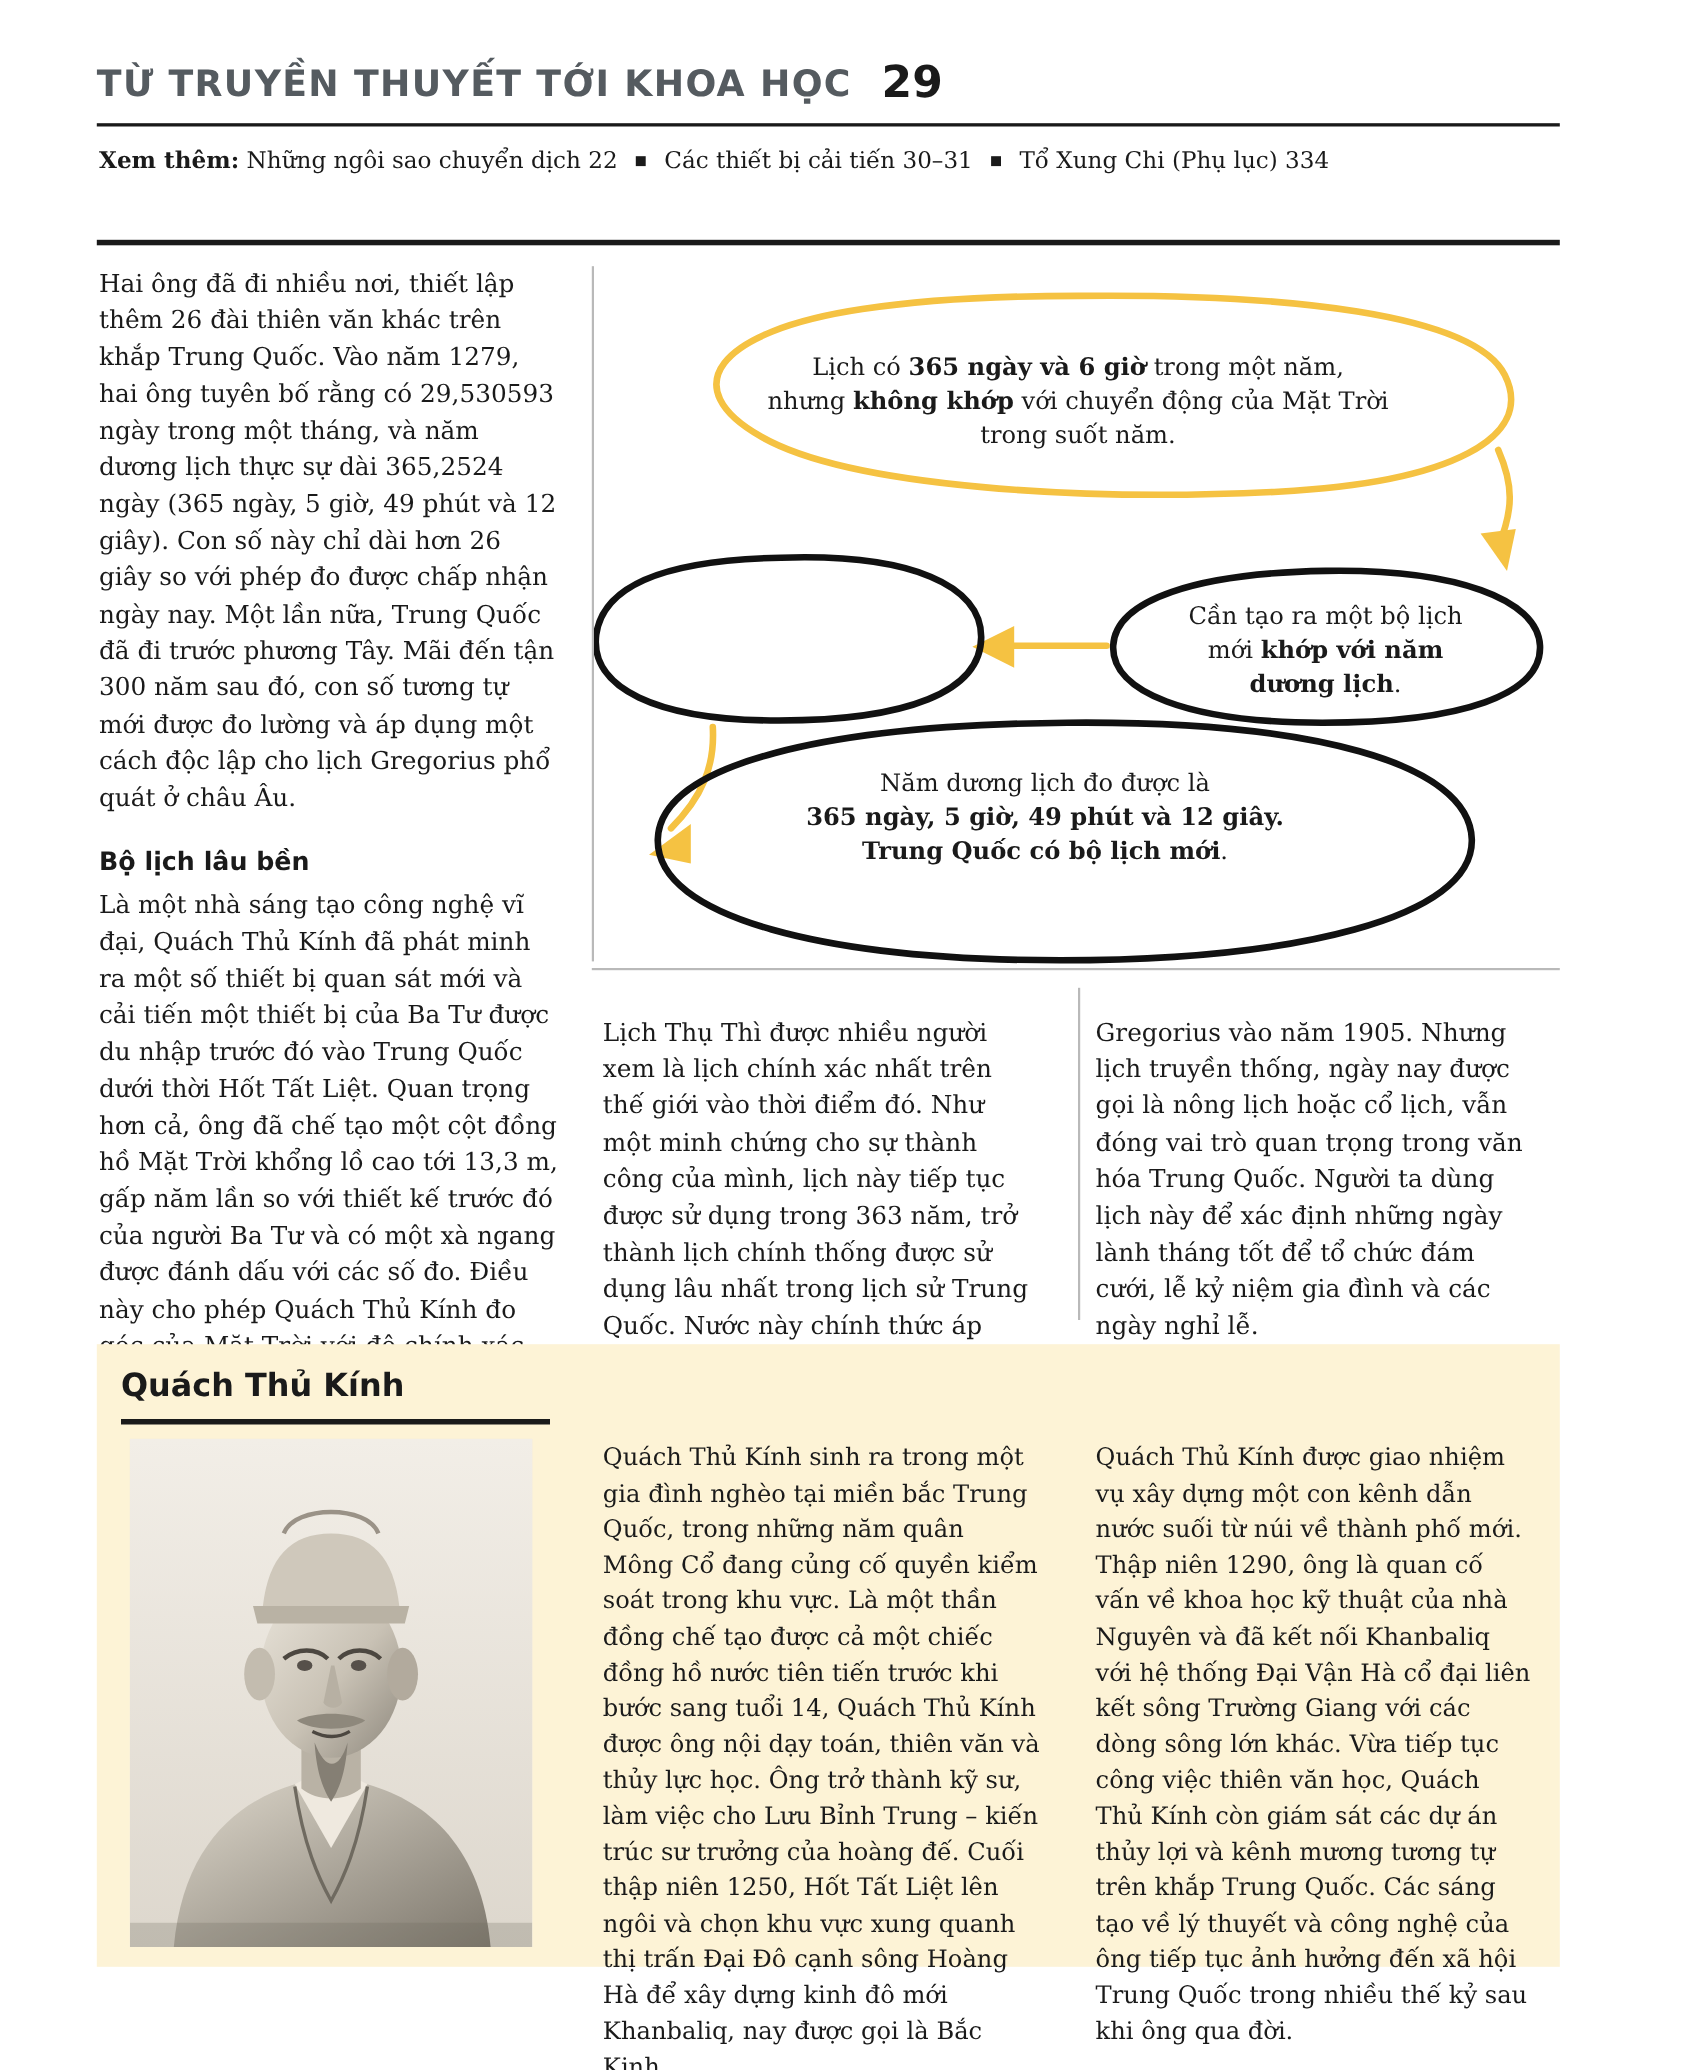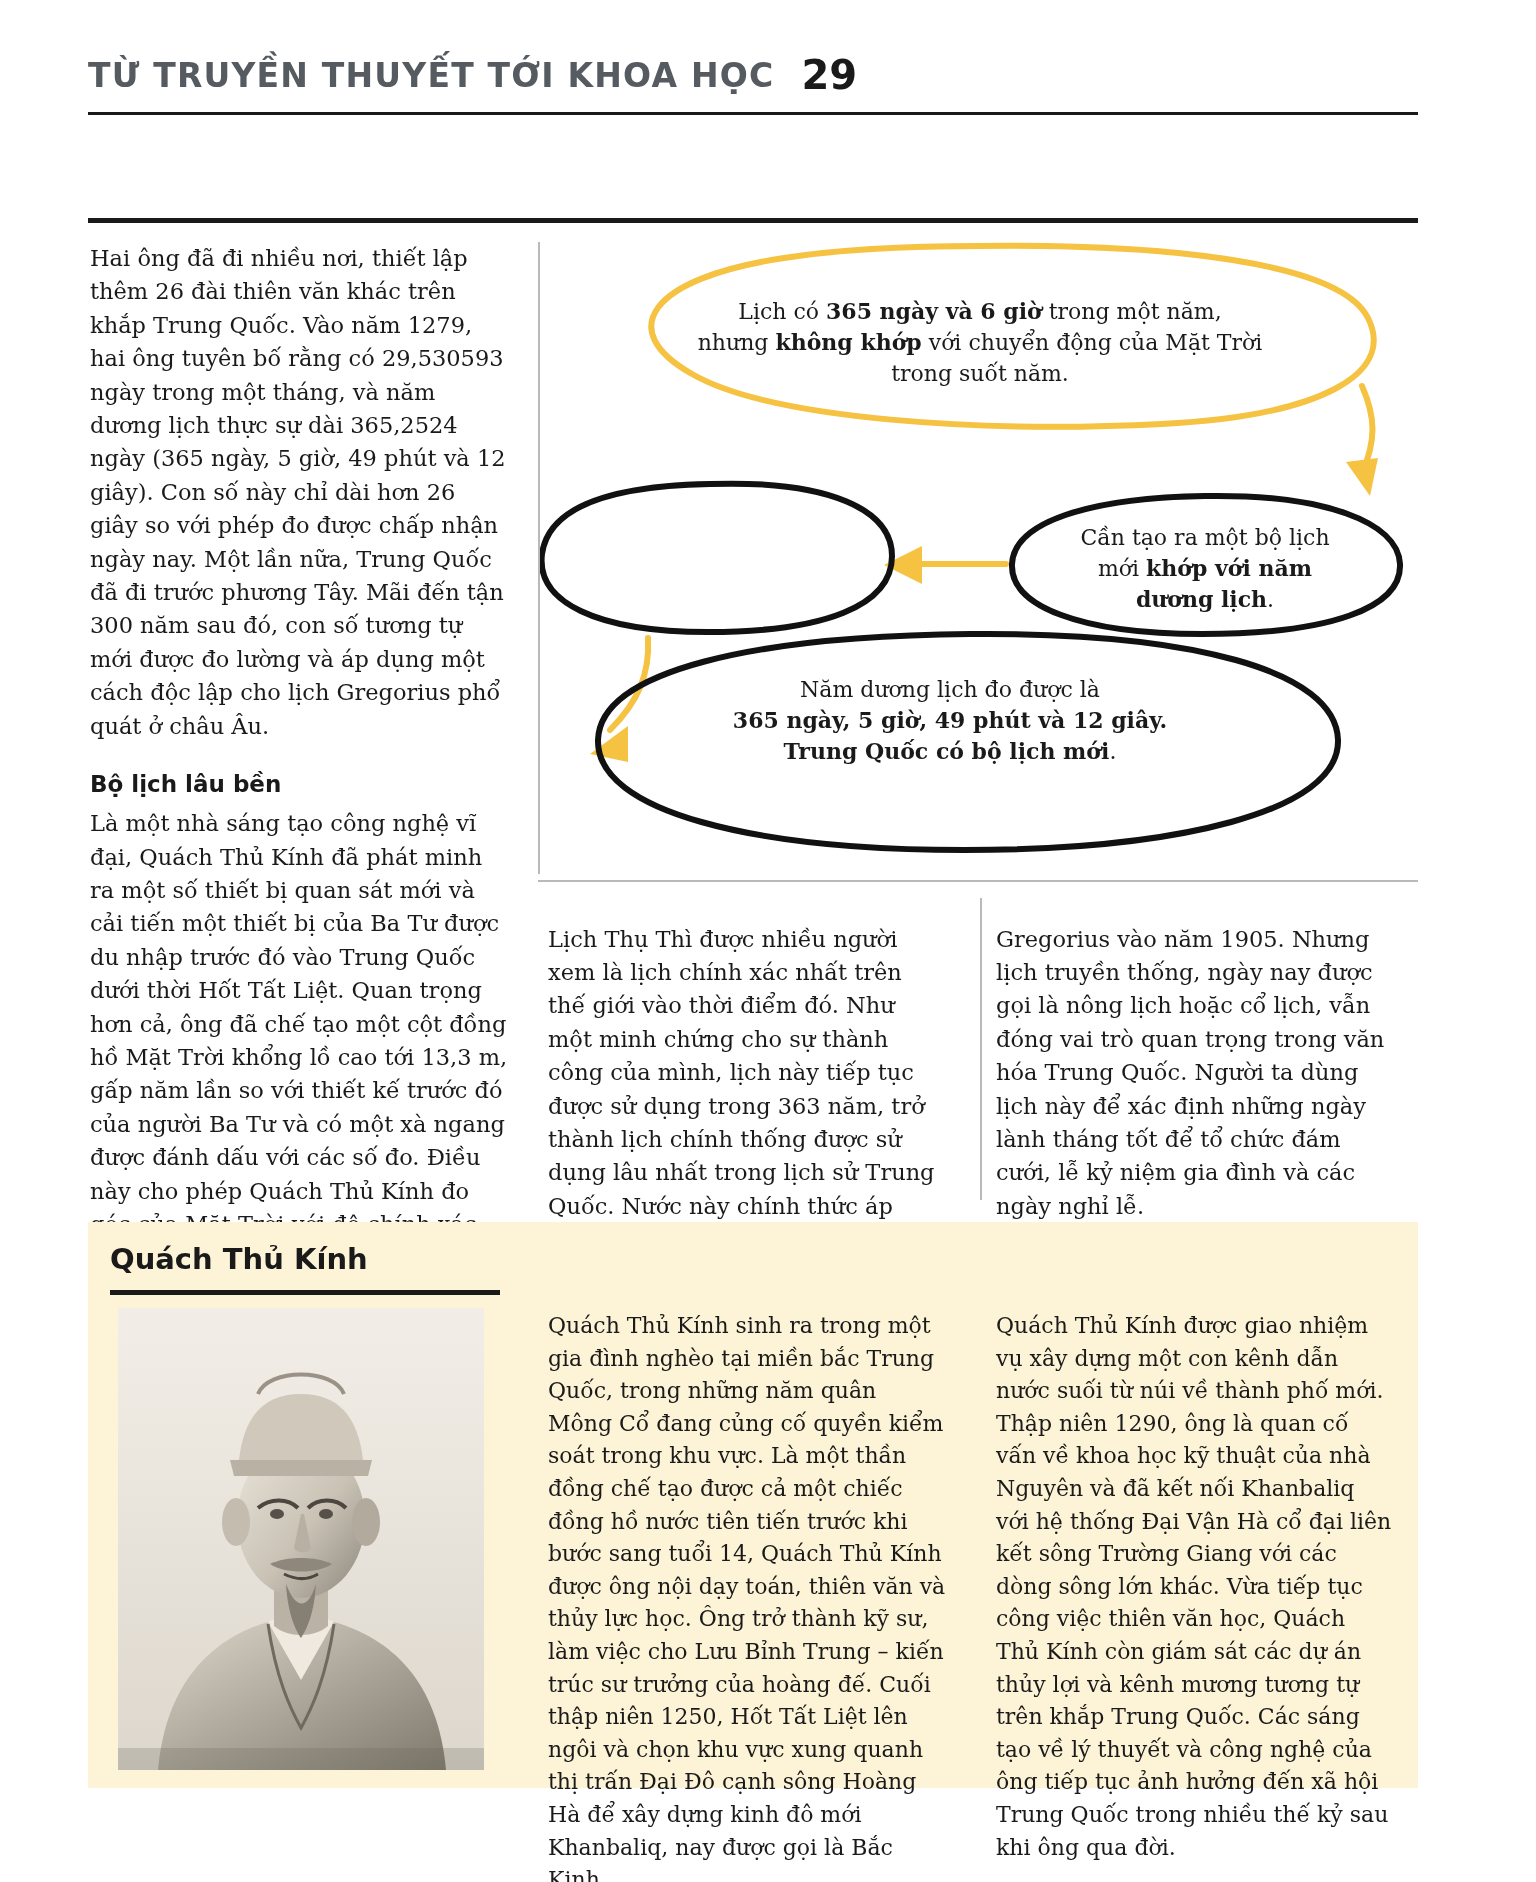--- a/index.html
+++ b/index.html
@@ -96,21 +96,21 @@
   }
   .vrule-2{
     position:absolute;
     left:980px;top:898px;width:2px;height:302px;
     background:#b9b9b9;
   }
 
   
   .diagram{
     position:absolute;
-    left:540px;top:234px;width:880px;height:630px;
+    left:540px;top:257px;width:880px;height:630px;
   }
   .diagram svg{position:absolute;left:0;top:0;}
   .bubble-text{
     position:absolute;
     text-align:center;
     font-size:22px;
     line-height:31px;
   }
   .bubble-text b{font-weight:bold;}
 
@@ -172,20 +172,28 @@
 <body>
 
 <div class="page">
 
   <div class="header">
     <span class="header-title">TỪ TRUYỀN THUYẾT TỚI KHOA HỌC</span>
     <span class="header-page">29</span>
   </div>
   <div class="rule-top"></div>
 
+  <div class="seealso">
+    <b>Xem thêm:</b>
+    <span>Những ngôi sao chuyển dịch 22</span>
+    <span class="sq"></span>
+    <span>Các thiết bị cải tiến 30–31</span>
+    <span class="sq"></span>
+    <span>Tổ Xung Chi (Phụ lục) 334</span>
+  </div>
   <div class="rule-thick"></div>
 
   <div class="col-left">
     <p>Hai ông đã đi nhiều nơi, thiết lập thêm 26 đài thiên văn khác trên khắp Trung Quốc. Vào năm 1279, hai ông tuyên bố rằng có 29,530593 ngày trong một tháng, và năm dương lịch thực sự dài 365,2524 ngày (365 ngày, 5 giờ, 49 phút và 12 giây). Con số này chỉ dài hơn 26 giây so với phép đo được chấp nhận ngày nay. Một lần nữa, Trung Quốc đã đi trước phương Tây. Mãi đến tận 300 năm sau đó, con số tương tự mới được đo lường và áp dụng một cách độc lập cho lịch Gregorius phổ quát ở châu Âu.</p>
     <div class="subhead">Bộ lịch lâu bền</div>
     <p>Là một nhà sáng tạo công nghệ vĩ đại, Quách Thủ Kính đã phát minh ra một số thiết bị quan sát mới và cải tiến một thiết bị của Ba Tư được du nhập trước đó vào Trung Quốc dưới thời Hốt Tất Liệt. Quan trọng hơn cả, ông đã chế tạo một cột đồng hồ Mặt Trời khổng lồ cao tới 13,3 m, gấp năm lần so với thiết kế trước đó của người Ba Tư và có một xà ngang được đánh dấu với các số đo. Điều này cho phép Quách Thủ Kính đo góc của Mặt Trời với độ chính xác cao hơn hẳn.</p>
   </div>
 
   <div class="vrule-1"></div>
   <div class="hrule-mid"></div>

